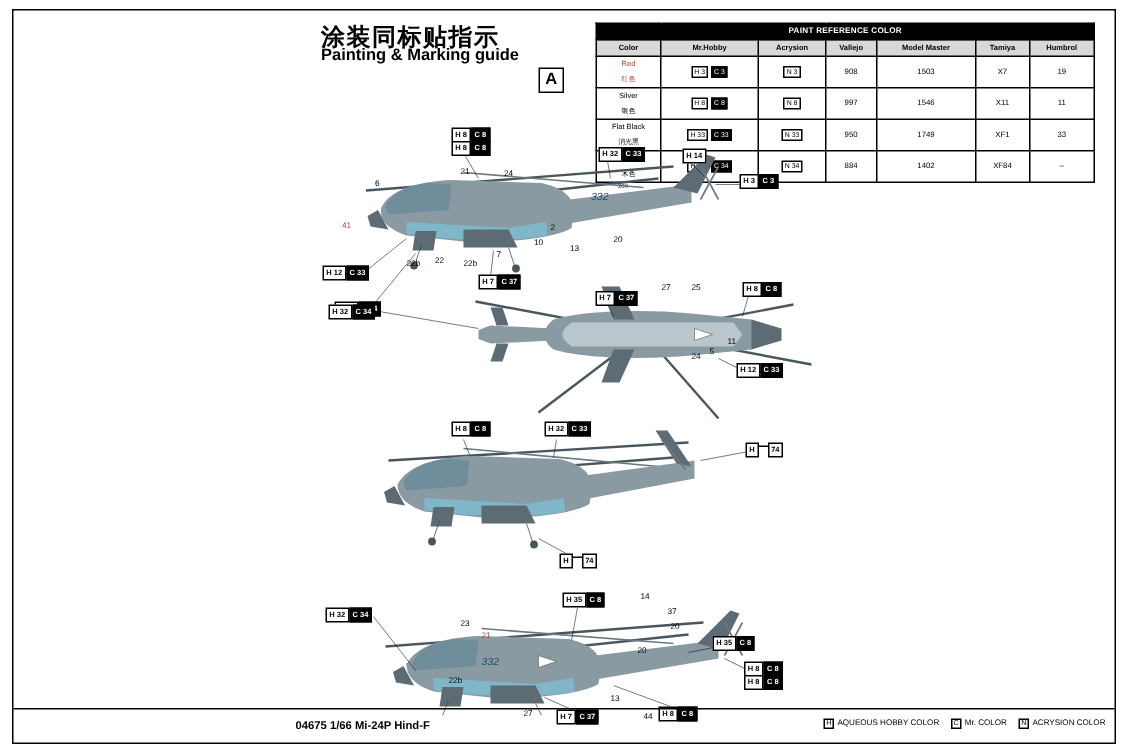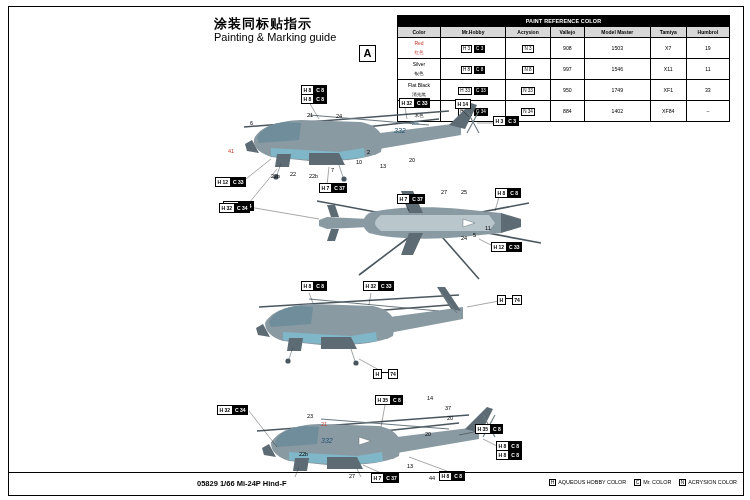--- a/index.html
+++ b/index.html
@@ -1,22 +1,22 @@
 <!DOCTYPE html>
 <html><head>
 <meta charset="utf-8">
 <style>
   html,body{margin:0;padding:0;background:#ffffff;}
   body{width:750px;height:500px;font-family:"Liberation Sans",sans-serif;overflow:hidden;}
   .page{position:relative;width:750px;height:500px;background:#fff;}
   .sheet{position:absolute;left:8px;top:6px;width:734px;height:488px;border:1px solid #000;background:#fff;}
 
   
-  .title-cn{position:absolute;left:205px;top:8px;font-size:13px;font-weight:bold;color:#000;letter-spacing:1px;}
-  .title-en{position:absolute;left:205px;top:24px;font-size:11px;font-weight:normal;color:#000;}
+  .title-cn{position:absolute;left:205px;top:8px;font-size:16px;font-weight:bold;color:#000;letter-spacing:1px;}
+  .title-en{position:absolute;left:205px;top:24px;font-size:11px;font-weight:bold;color:#000;}
   .sheet-letter{position:absolute;left:350px;top:38px;width:15px;height:15px;border:1px solid #000;
       font-size:11px;font-weight:bold;text-align:center;line-height:15px;background:#fff;}
 
   
   .paint-table{position:absolute;left:388px;top:8px;width:333px;border-collapse:collapse;font-size:5.2px;}
   .paint-table td,.paint-table th{border:0.5px solid #000;text-align:center;padding:0;height:10px;line-height:10px;
       font-weight:normal;color:#000;}
   .paint-table .hdrow td{background:#000;color:#fff;font-weight:bold;font-size:5.4px;letter-spacing:.2px;}
   .paint-table .cols td{background:#d8d8d8;font-size:5px;font-weight:bold;}
   .sw{width:42px;}
@@ -294,21 +294,21 @@
     <span class="num" style="left:418px;top:388px;">14</span>
     <span class="num" style="left:436px;top:398px;">37</span>
     <span class="num" style="left:438px;top:408px;">20</span>
     <span class="num" style="left:416px;top:424px;">20</span>
     <span class="num" style="left:398px;top:456px;">13</span>
     <span class="num" style="left:340px;top:466px;">27</span>
     <span class="num" style="left:420px;top:468px;">44</span>
 
     <div class="footer">
       <div class="foot-left">
-        <span>05829</span>
+        <span>04675</span>
         <span>1/66</span>
         <span>Mi-24P Hind-F</span>
       </div>
       <div class="foot-right">
         <span class="tag">H</span><span>AQUEOUS HOBBY COLOR</span>
         <span class="tag">C</span><span>Mr. COLOR</span>
         <span class="tag">N</span><span>ACRYSION COLOR</span>
       </div>
     </div>
 

